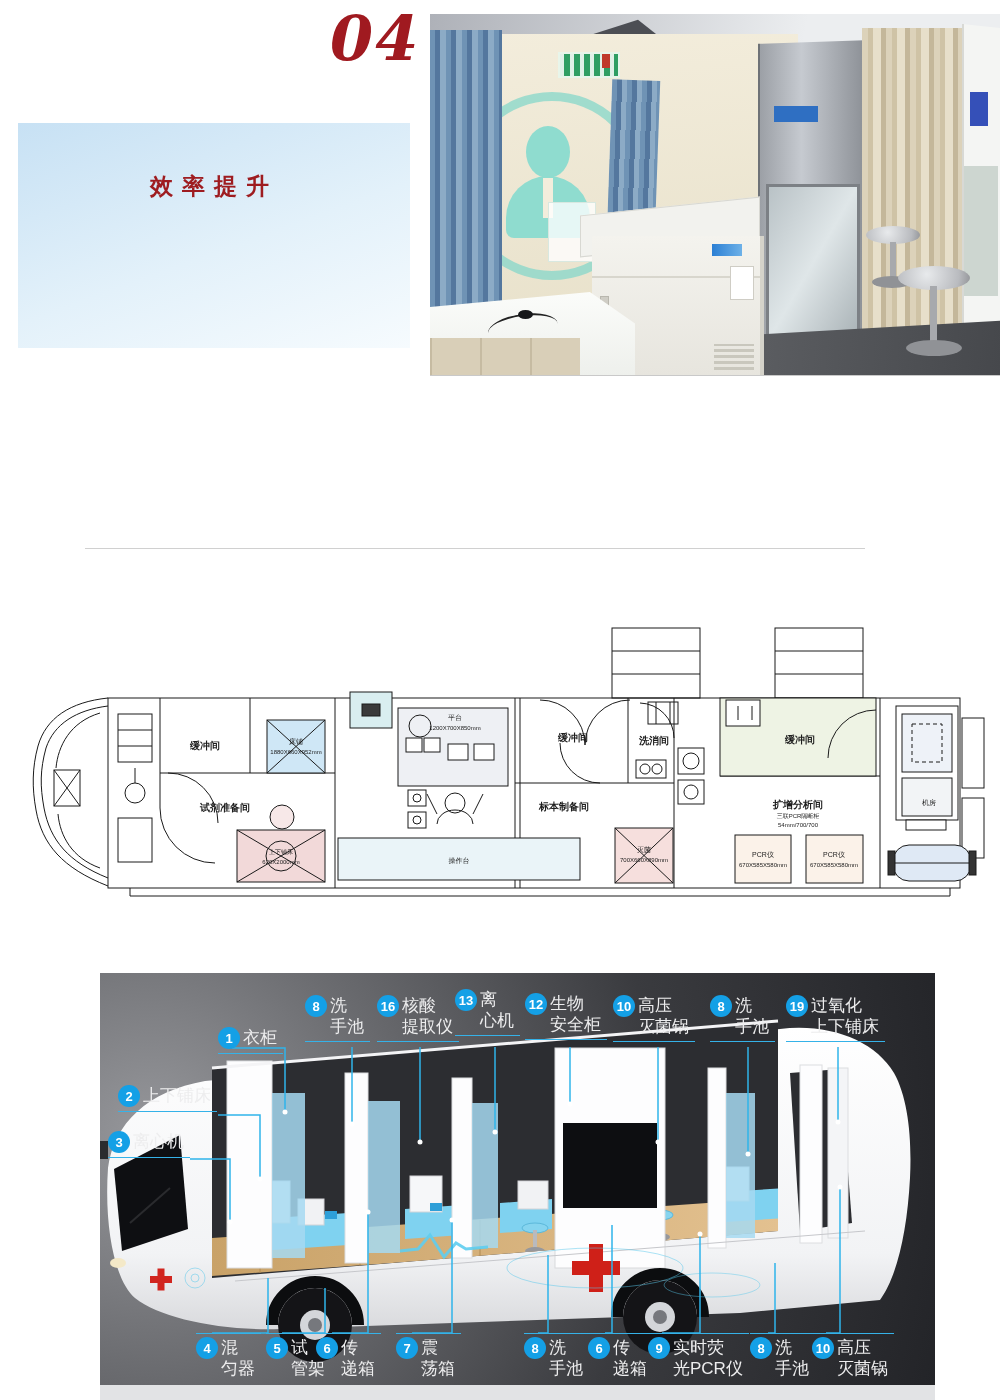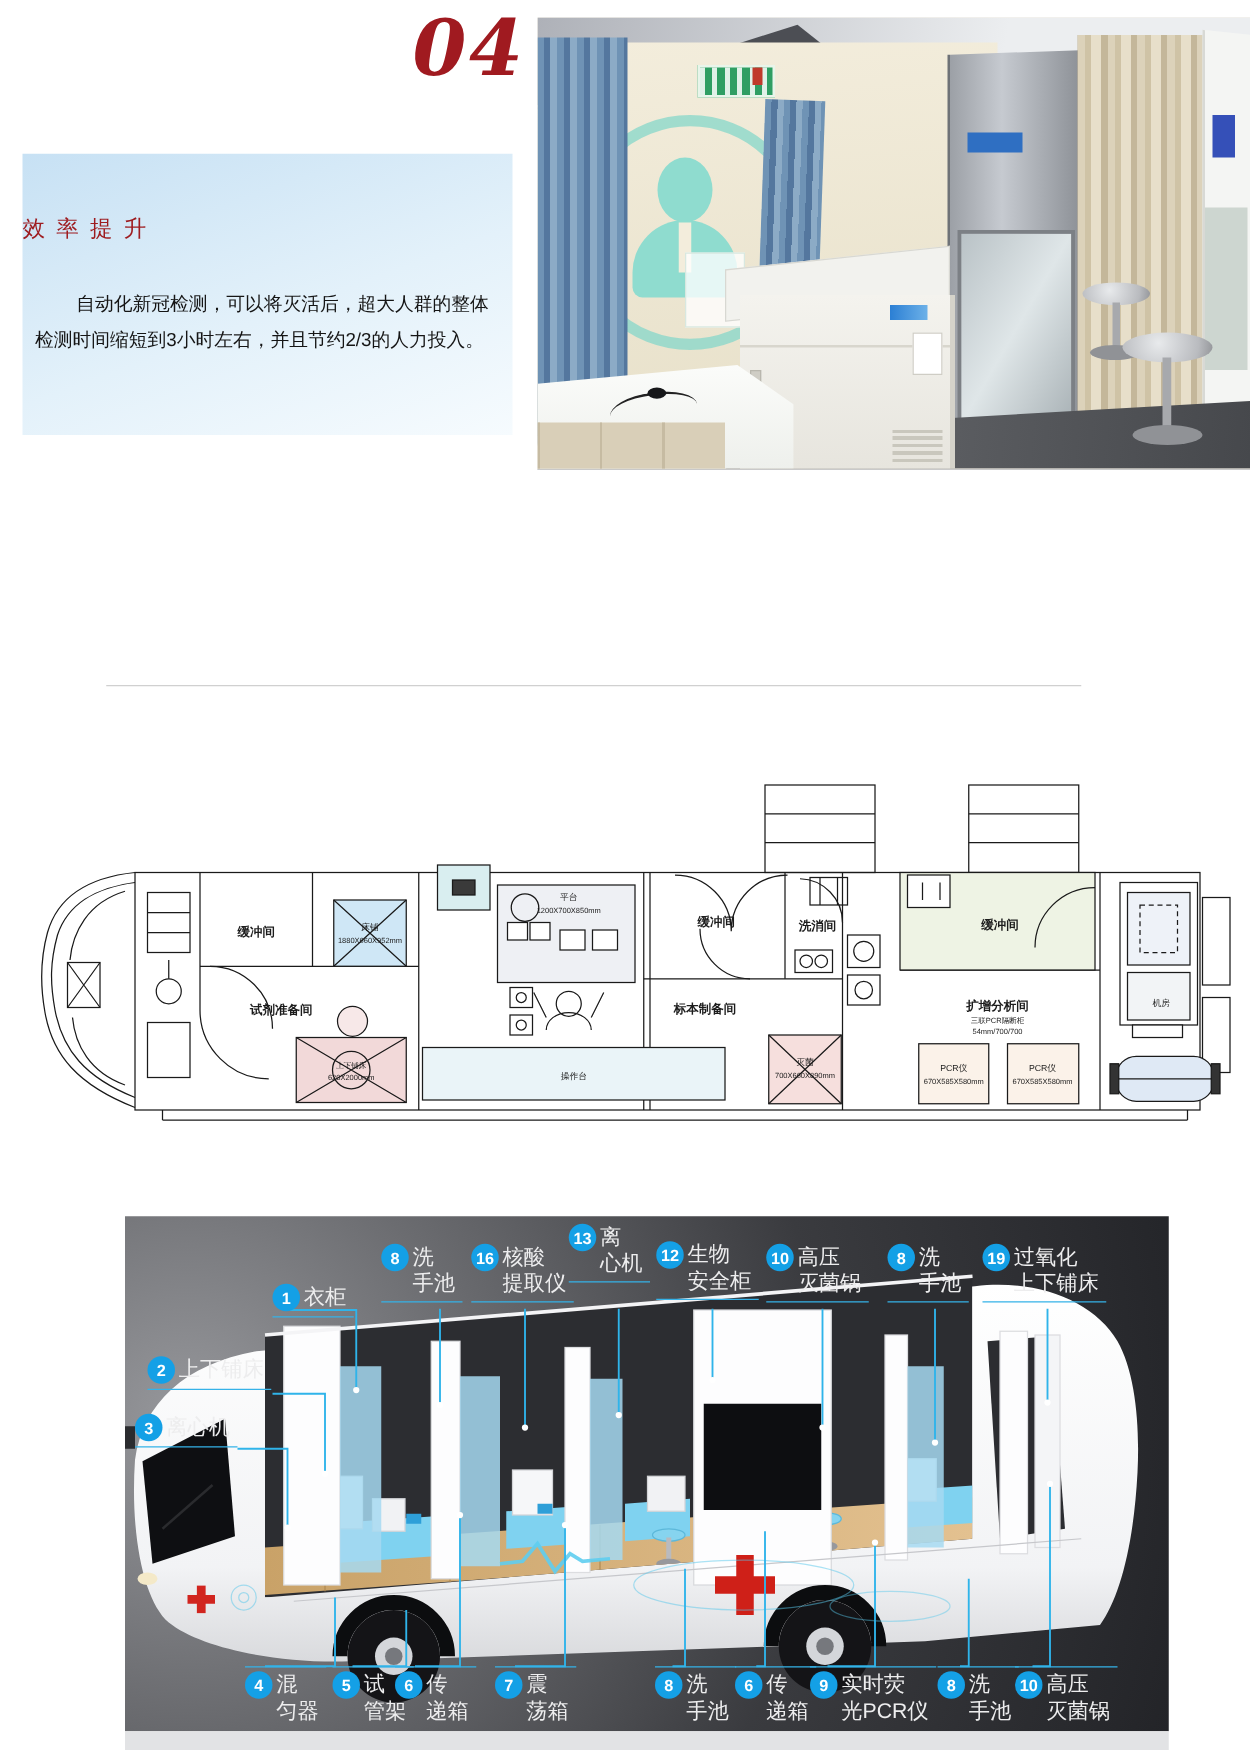--- a/index.html
+++ b/index.html
@@ -5,22 +5,22 @@
   html,body{margin:0;padding:0;background:#fff;}
   .page{position:relative;width:1000px;height:1400px;background:#fff;overflow:hidden;
         font-family:"Liberation Sans",sans-serif;}
 
   
   .secnum{position:absolute;left:330px;top:2px;width:90px;
           font-family:"DejaVu Serif",serif;font-style:italic;font-weight:bold;
           font-size:62px;color:#a01a20;letter-spacing:2px;}
   .effbox{position:absolute;left:18px;top:123px;width:392px;height:225px;
           background:linear-gradient(160deg,#c7e1f4 0%,#e3f1fa 55%,#f6fbfe 100%);}
-  .effbox h2{margin:48px 0 0 0;text-align:left;font-size:18px;color:#9e1c20;
-             letter-spacing:9px;font-weight:normal;}
+  .effbox h2{margin:48px 0 0 0;text-align:center;font-size:23px;color:#9e1c20;
+             letter-spacing:9px;font-weight:bold;}
   .effbody{margin:34px 10px 0 10px;font-size:15px;color:#151515;line-height:1.95;}
   .effbody .l1{text-indent:2.2em;white-space:nowrap;}
   .effbody .l2{white-space:nowrap;}
 
   
   .photo{position:absolute;left:430px;top:14px;width:570px;height:361px;overflow:hidden;
          background:#e8e4da;border-bottom:1px solid #c9c9c9;}
   .photo *{position:absolute;}
   .ph-ceiling{left:0;top:0;width:570px;height:70px;background:linear-gradient(100deg,#aeb1b8,#eceef0 65%);}
   .ph-beam{left:0;top:0;width:400px;height:95px;background:#4c4e54;
@@ -105,24 +105,20 @@
 </style>
 </head>
 <body>
 
 <div class="page">
 
   <div class="secnum">04</div>
 
   <div class="effbox">
     <h2>效率提升</h2>
-    <div class="effbody">
-      <div class="l1">自动化新冠检测，可以将灭活后，超大人群的整体</div>
-      <div class="l2">检测时间缩短到3小时左右，并且节约2/3的人力投入。</div>
-    </div>
   </div>
 
   <div class="photo">
     <div class="ph-ceiling"></div>
     <div class="ph-beam"></div>
     <div class="ph-wall"></div>
     <div class="ph-logo-ring"></div>
     <div class="ph-logo-head"></div>
     <div class="ph-logo-body"></div>
     <div class="ph-logo-tie"></div>
@@ -435,21 +431,21 @@
           <div>手池</div>
         </div>
     </div>
     <div class="dlabel dl-top" style="left:277px;top:22px">
       <span class="num">16</span>
       <div class="ltxt">
           <div>核酸</div>
           <div>提取仪</div>
         </div>
     </div>
-    <div class="dlabel dl-top" style="left:355px;top:6px">
+    <div class="dlabel dl-top" style="left:355px;top:16px">
       <span class="num">13</span>
       <div class="ltxt">
           <div>离</div>
           <div>心机</div>
         </div>
     </div>
     <div class="dlabel dl-top" style="left:425px;top:20px">
       <span class="num">12</span>
       <div class="ltxt">
           <div>生物</div>

